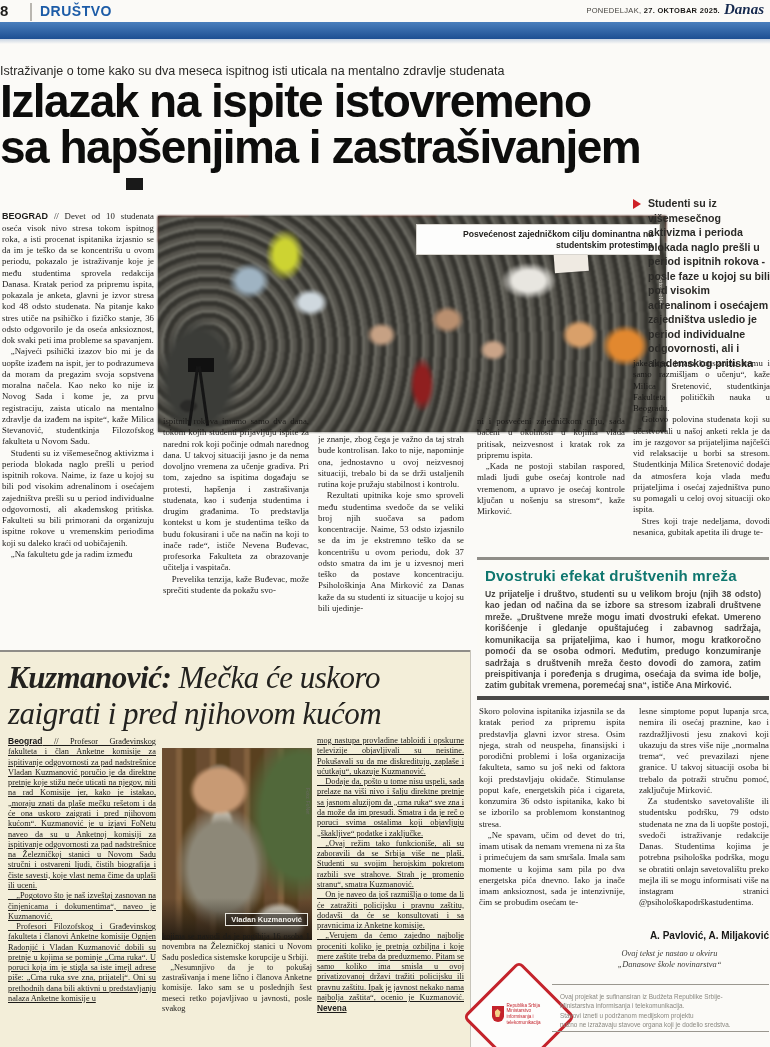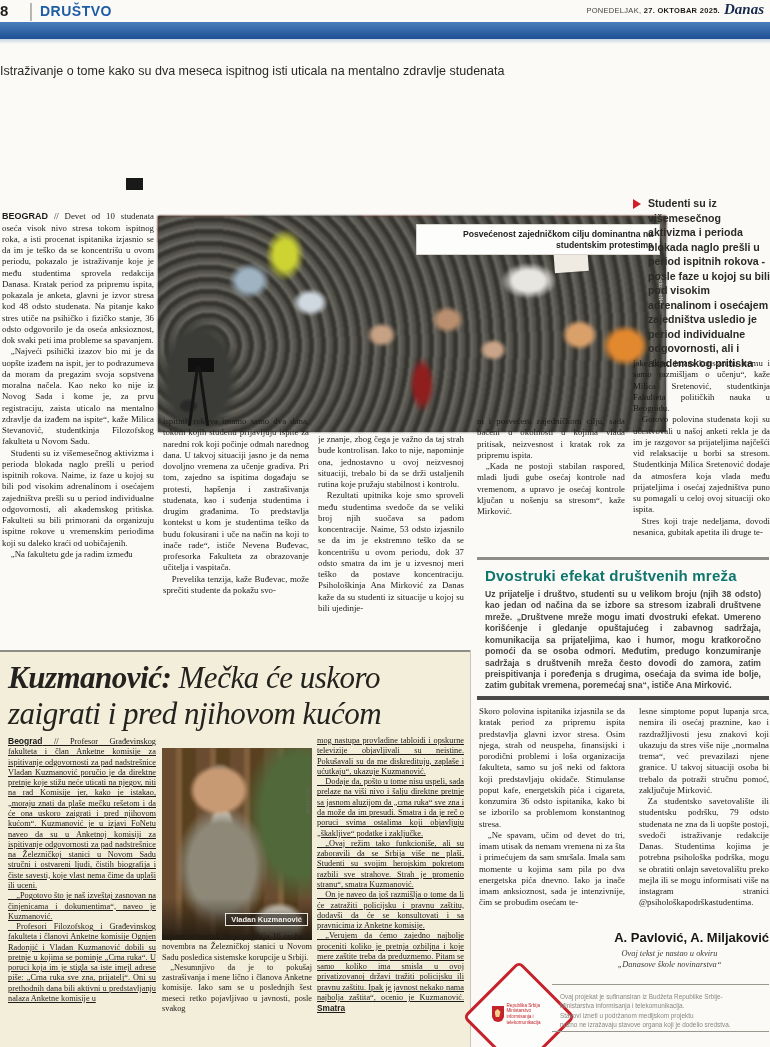--- a/index.html
+++ b/index.html
@@ -68,21 +68,21 @@
   .sb-body{left:633px;top:358px;width:137px;height:196px;font-size:8.8px;line-height:1.28;}
 
   
   .infobox{left:477px;top:557px;width:292px;height:143px;background:#fbfaf6;border-top:3px solid #8f8d88;border-bottom:4px solid #4a4947;padding:7px 8px 0 8px;box-sizing:border-box;}
   .infobox h3{margin:0 0 5px 0;font-family:"Liberation Sans",sans-serif;font-size:15px;letter-spacing:.2px;color:#0f766e;}
   .infobox .ib-body{font-family:"Liberation Sans",sans-serif;font-weight:bold;font-size:8.6px;line-height:1.33;color:#4a4845;text-align:justify;}
 
   
   .contA{left:479px;top:706px;width:146px;height:256px;}
   .contB{left:639px;top:706px;width:130px;height:222px;}
-  .byline{left:570px;top:930px;width:199px;text-align:right;font-weight:bold;font-family:"Liberation Sans",sans-serif;font-size:13px;color:#171715;}
+  .byline{left:570px;top:930px;width:199px;text-align:right;font-weight:bold;font-family:"Liberation Sans",sans-serif;font-size:10px;color:#171715;}
   .endnote{left:570px;top:949px;width:199px;text-align:center;font-style:italic;font-size:8.4px;line-height:1.3;color:#3c3b38;}
 
   .hline{background:#9a978f;height:1px;}
 
   
   .article2{left:0;top:650px;width:470px;height:397px;background:#f3eed9;border-top:2px solid #8f8d88;}
   .a2-vline{left:470px;top:650px;width:1px;height:397px;background:#c7c4ba;}
   .headline2{position:absolute;left:8px;top:8px;width:456px;font-size:31px;line-height:1.15;color:#23221f;letter-spacing:-.5px;font-style:italic;}
   .headline2 .lead{font-weight:bold;}
   .a2col{position:absolute;top:84px;font-size:8.3px;line-height:1.24;text-decoration:underline;}
@@ -124,20 +124,22 @@
 
   <div class="abs pageno sans">8</div>
   <div class="abs section-divider"></div>
   <div class="abs section sans">DRUŠTVO</div>
   <div class="abs dateline-top sans"><span>PONEDELJAK,</span> <b>27. OKTOBAR 2025.</b></div>
   <div class="abs brand serif">Danas</div>
   <div class="abs bluebar"></div>
   <div class="abs bluebar-shadow"></div>
 
   <div class="abs kicker sans">Istraživanje o tome kako su dva meseca ispitnog isti uticala na mentalno zdravlje studenata</div>
+  <div class="abs headline1 sans pre">Izlazak na ispite istovremeno
+sa hapšenjima i zastrašivanjem</div>
   <div class="abs blackmark"></div>
 
   <div class="abs a1col bodytext just clip pre" style="left:2px;width:152px;"><span class="dl">BEOGRAD</span> <span>// Devet od 10 studenata oseća visok nivo stresa tokom ispitnog roka, a isti procenat ispitanika izjasnio se da im je teško da se koncentrišu u ovom periodu, pokazalo je istraživanje koje je među studentima sprovela redakcija Danasa. Kratak period za pripremu ispita, pokazala je anketa, glavni je izvor stresa kod 48 odsto studenata. Na pitanje kako stres utiče na psihičko i fizičko stanje, 36 odsto odgovorilo je da oseća anksioznost, dok svaki peti ima probleme sa spavanjem.
  „Najveći psihički izazov bio mi je da uopšte izađem na ispit, jer to podrazumeva da moram da pregazim svoja sopstvena moralna načela. Kao neko ko nije iz Novog Sada i kome je, za prvu registraciju, zaista uticalo na mentalno zdravlje da izađem na ispite“, kaže Milica Stevanović, studentkinja Filozofskog fakulteta u Novom Sadu.
  Studenti su iz višemesečnog aktivizma i perioda blokada naglo prešli u period ispitnih rokova. Naime, iz faze u kojoj su bili pod visokim adrenalinom i osećajem zajedništva prešli su u period individualne odgovornosti, ali akademskog pritiska. Fakulteti su bili primorani da organizuju ispitne rokove u vremenskim periodima koji su daleko kraći od uobičajenih.
  „Na fakultetu gde ja radim između</span></div>
 
   <div class="abs photo1">
     <div class="p1top"></div>
     <div class="p1layer"></div>
@@ -191,21 +193,21 @@
       <div class="cap2">Vladan Kuzmanović</div>
       <div class="vcredit2" style="right:1px;top:40px;">Foto: FoNet</div>
     </div>
     <div class="abs a2c2b just clip pre serif">kojima se navodi da je pogibija 16 osoba 1. novembra na Železničkoj stanici u Novom Sadu posledica sistemske korupcije u Srbiji.
  „Nesumnjivo da je to pokušaj zastrašivanja i mene lično i članova Anketne komisije. Iako sam se u poslednjih šest meseci retko pojavljivao u javnosti, posle svakog</div>
 
     <div class="a2col a2c3 just clip pre serif"><span>mog nastupa provladine tabloidi i opskurne televizije objavljivali su neistine. Pokušavali su da me diskredituju, zaplaše i ućutkaju“, ukazuje Kuzmanović.
  Dodaje da, pošto u tome nisu uspeli, sada prelaze na viši nivo i šalju direktne pretnje sa jasnom aluzijom da „crna ruka“ sve zna i da može da im presudi. Smatra i da je reč o poruci svima ostalima koji objavljuju „škakljive“ podatke i zaključke.
  „Ovaj režim tako funkcioniše, ali su zaboravili da se Srbija više ne plaši. Studenti su svojim herojskim pokretom razbili sve strahove. Strah je promenio stranu“, smatra Kuzmanović.
  On je naveo da još razmišlja o tome da li će zatražiti policijsku i pravnu zaštitu, dodavši da će se konsultovati i sa pravnicima iz Anketne komisije.
- „Verujem da ćemo zajedno najbolje proceniti koliko je pretnja ozbiljna i koje mere zaštite treba da preduzmemo. Pitam se samo koliko ima smisla u ovoj privatizovanoj državi tražiti policijsku ili pravnu zaštitu. Ipak je javnost nekako nama najbolja zaštita“, ocenio je Kuzmanović. </span><span class="agency">Smatra</span></div>
+ „Verujem da ćemo zajedno najbolje proceniti koliko je pretnja ozbiljna i koje mere zaštite treba da preduzmemo. Pitam se samo koliko ima smisla u ovoj privatizovanoj državi tražiti policijsku ili pravnu zaštitu. Ipak je javnost nekako nama najbolja zaštita“, ocenio je Kuzmanović. </span><span class="agency">Nevena</span></div>
   </div>
   <div class="abs a2-vline"></div>
 
   <div class="abs hline" style="left:552px;top:984px;width:217px;"></div>
   <div class="abs diamond"></div>
   <div class="abs diamond-inner">
     <div class="coat"></div>
     <div class="min-label pre">Republika Srbija
 Ministarstvo
 informisanja i

